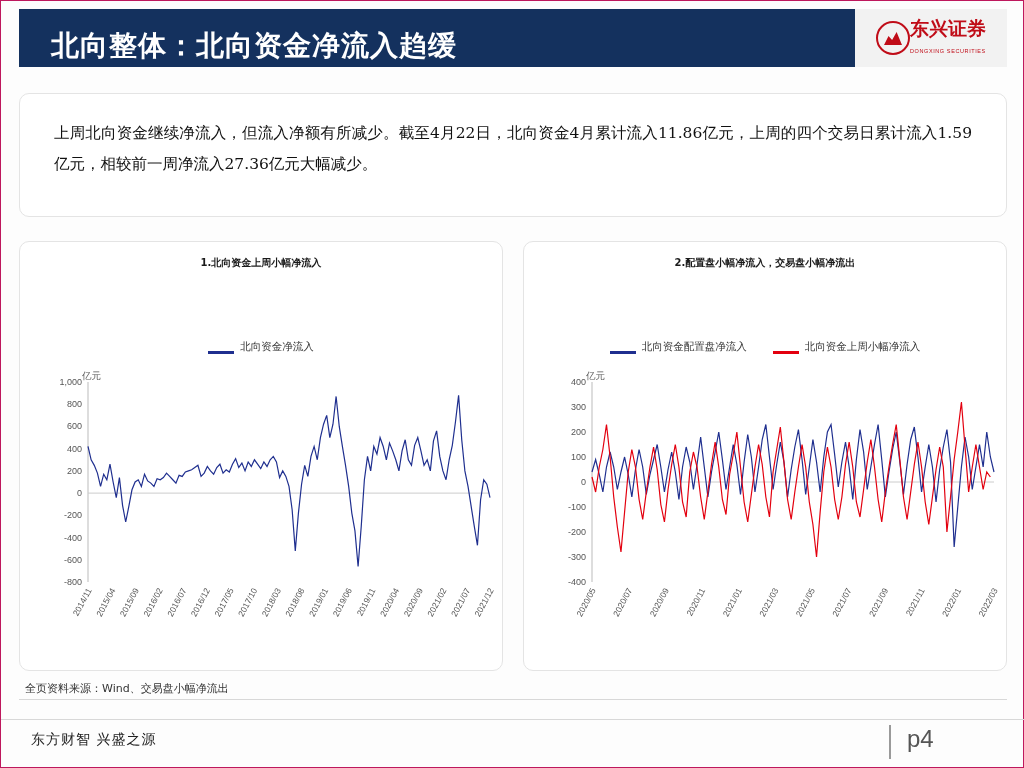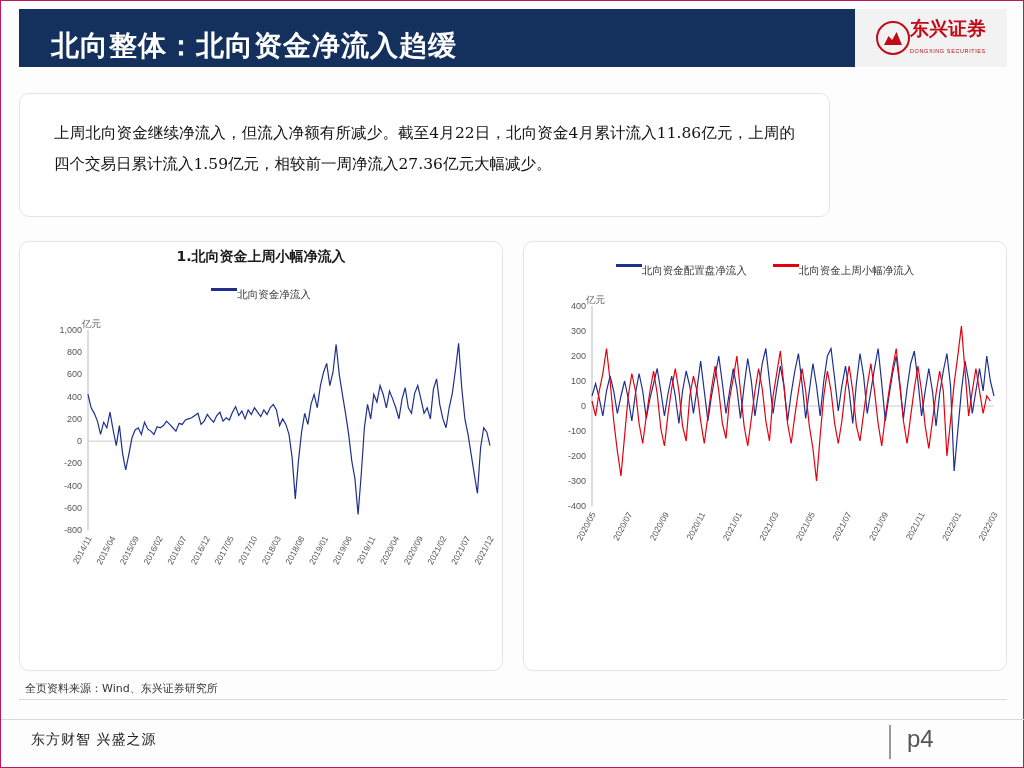--- a/index.html
+++ b/index.html
@@ -41,49 +41,49 @@
     content:"";position:absolute;left:6px;top:9px;width:18px;height:13px;
     background:#c00c18;
     clip-path:polygon(0% 100%, 25% 30%, 45% 62%, 70% 0%, 100% 100%);
   }
   .logo-cn{color:#c00c18;font-size:19px;font-weight:bold;line-height:1.05;
     font-family:"DejaVu Sans", sans-serif;}
   .logo-en{color:#c00c18;font-size:5.5px;letter-spacing:.6px;
     font-family:"Liberation Sans", sans-serif;}
   
   .summary{
-    position:absolute;left:18px;top:92px;width:811px;height:124px;
+    position:absolute;left:18px;top:92px;width:988px;height:124px;
     border:1px solid #e4e4e4;border-radius:10px;
     box-sizing:border-box;background:#fff;
   }
   .summary p{
     margin:0;padding:24px 34px 0 34px;
     font-size:15.5px;color:#111;line-height:2.0;
     text-align:justify;
     font-family:"DejaVu Serif", serif;
     text-indent:0;
   }
   
   .panel{
     position:absolute;top:240px;height:430px;
     border:1px solid #e4e4e4;border-radius:10px;
     background:#fff;box-sizing:border-box;
   }
   .panel-left{left:18px;width:484px;}
   .panel-right{left:522px;width:484px;}
   .panel-title{
-    text-align:center;margin-top:6px;
-    font-size:14px;color:#1a1a1a;font-weight:bold;
+    text-align:center;margin-top:14px;
+    font-size:10px;color:#1a1a1a;font-weight:bold;
     font-family:"DejaVu Sans", sans-serif;
   }
   .legend{
     display:flex;justify-content:center;align-items:center;gap:26px;
     margin-top:22px;
   }
-  .legend-item{display:flex;align-items:flex-start;}
+  .legend-item{display:flex;align-items:flex-end;gap:6px;margin-top:48px;}
   .legend-line{width:26px;height:3px;display:inline-block;}
   .legend-label{font-size:10.5px;color:#333;font-family:"DejaVu Sans", sans-serif;}
   .chart-area{position:relative;margin-top:18px;}
   .unit{
     position:absolute;font-size:9.5px;color:#555;
     font-family:"DejaVu Sans", sans-serif;
   }
   svg{display:block;}
   .ytick{font-size:9px;fill:#555;font-family:"Liberation Sans",sans-serif;}
   .xtick{font-size:8.5px;fill:#555;font-family:"Liberation Sans",sans-serif;}
@@ -175,20 +175,21 @@
           <text x="0" y="0" class="xtick" text-anchor="end" transform="translate(379.4,218) rotate(-62)">2020/04</text>
           <text x="0" y="0" class="xtick" text-anchor="end" transform="translate(403.1,218) rotate(-62)">2020/09</text>
           <text x="0" y="0" class="xtick" text-anchor="end" transform="translate(426.7,218) rotate(-62)">2021/02</text>
           <text x="0" y="0" class="xtick" text-anchor="end" transform="translate(450.4,218) rotate(-62)">2021/07</text>
           <text x="0" y="0" class="xtick" text-anchor="end" transform="translate(474.0,218) rotate(-62)">2021/12</text>
         </svg>
     </div>
   </div>
 
   <div class="panel panel-right">
+    <div class="panel-title">2.配置盘小幅净流入，交易盘小幅净流出</div>
     <div class="legend">
       <span class="legend-item">
         <span class="legend-line" style="background:#1f2f8f"></span>
         <span class="legend-label">北向资金配置盘净流入</span>
       </span>
       <span class="legend-item">
         <span class="legend-line" style="background:#e3000f"></span>
         <span class="legend-label">北向资金上周小幅净流入</span>
       </span>
     </div>
@@ -217,20 +218,20 @@
           <text x="0" y="0" class="xtick" text-anchor="end" transform="translate(291.3,218) rotate(-62)">2021/05</text>
           <text x="0" y="0" class="xtick" text-anchor="end" transform="translate(327.8,218) rotate(-62)">2021/07</text>
           <text x="0" y="0" class="xtick" text-anchor="end" transform="translate(364.4,218) rotate(-62)">2021/09</text>
           <text x="0" y="0" class="xtick" text-anchor="end" transform="translate(400.9,218) rotate(-62)">2021/11</text>
           <text x="0" y="0" class="xtick" text-anchor="end" transform="translate(437.5,218) rotate(-62)">2022/01</text>
           <text x="0" y="0" class="xtick" text-anchor="end" transform="translate(474.0,218) rotate(-62)">2022/03</text>
         </svg>
     </div>
   </div>
 
-  <div class="source">全页资料来源：Wind、东兴证券研究所</div>
+  <div class="source">全页资料来源：Wind、交易盘小幅净流出</div>
   <div class="footer">
     <div class="footer-rule"></div>
     <div class="footer-left">东方财智 兴盛之源</div>
     <div class="page-sep"></div>
     <div class="page-num">p4</div>
   </div>
 </div>
 
 </body></html>

